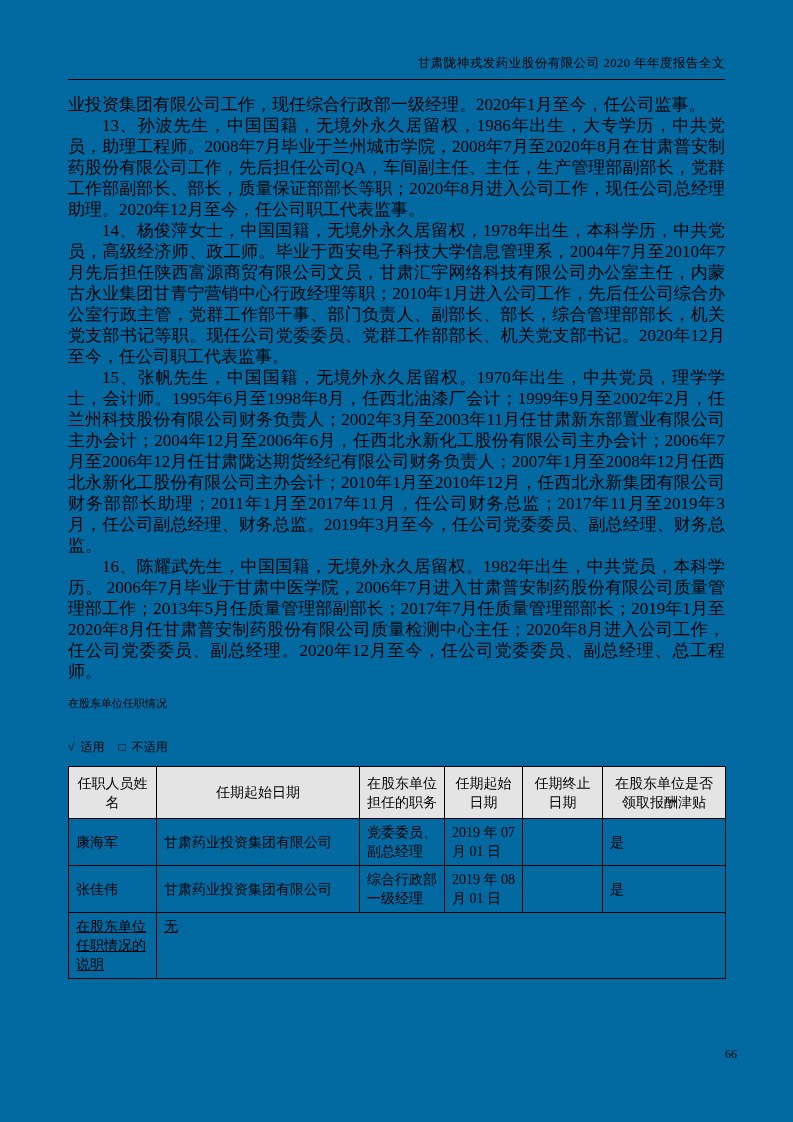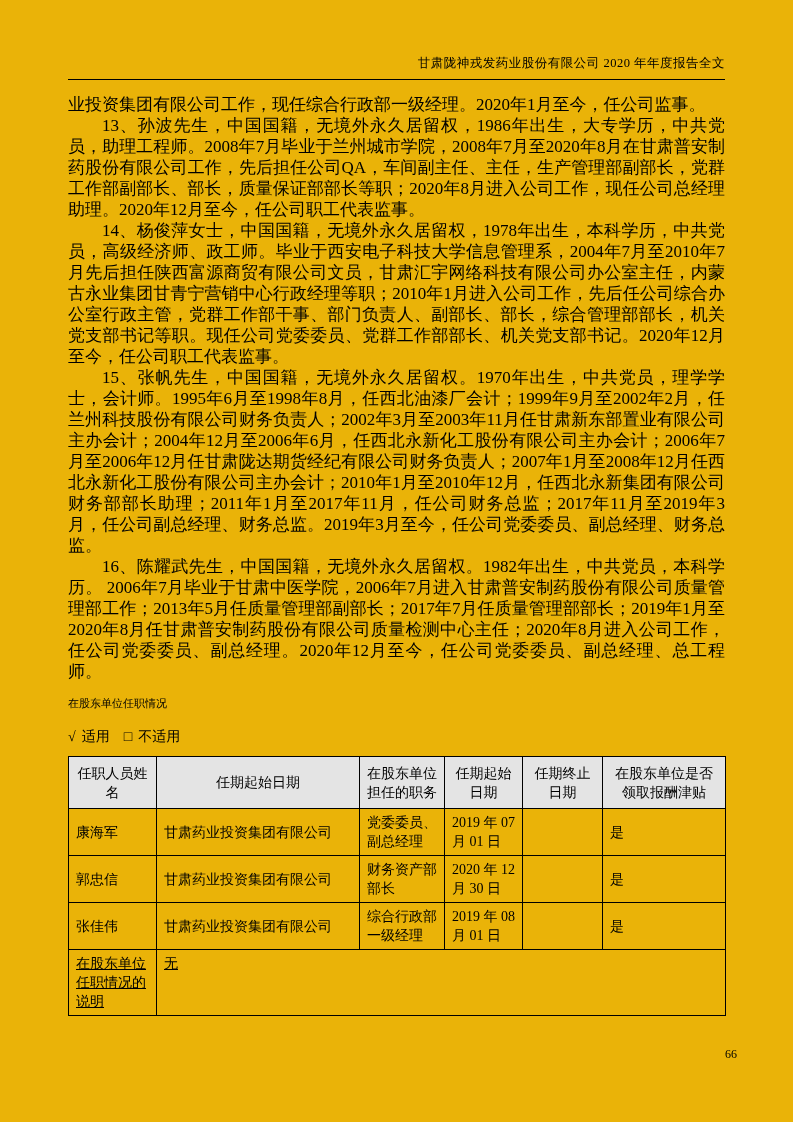--- a/index.html
+++ b/index.html
@@ -9,21 +9,21 @@
     background: #ffffff;
   }
   body {
     font-family: "Liberation Serif", "DejaVu Serif", serif;
     color: #000;
   }
   .page {
     position: relative;
     width: 793px;
     height: 1122px;
-    background: #eab308;
+    background: #0369a1;
     padding: 55px 68px 0 68px;
     overflow: hidden;
   }
   .doc-header {
     font-size: 12.5px;
     text-align: right;
     padding-bottom: 7px;
     border-bottom: 1px solid #000;
     letter-spacing: 0.5px;
   }
@@ -39,22 +39,22 @@
   }
   .doc-body p.continuation {
     text-indent: 0;
   }
   .section-title {
     margin-top: 11px;
     font-size: 11px;
     line-height: 21px;
   }
   .applicable-line {
-    margin-top: 14px;
-    font-size: 14px;
+    margin-top: 24px;
+    font-size: 12px;
     line-height: 18px;
   }
   .applicable-line .sym {
     display: inline-block;
     margin-right: 6px;
   }
   .applicable-line .second {
     margin-left: 14px;
   }
   table.holding-table {
@@ -140,28 +140,20 @@
     <tbody>
       <tr>
         <td>康海军</td>
         <td>甘肃药业投资集团有限公司</td>
         <td>党委委员、副总经理</td>
         <td>2019 年 07 月 01 日</td>
         <td></td>
         <td>是</td>
       </tr>
       <tr>
-        <td>郭忠信</td>
-        <td>甘肃药业投资集团有限公司</td>
-        <td>财务资产部部长</td>
-        <td>2020 年 12 月 30 日</td>
-        <td></td>
-        <td>是</td>
-      </tr>
-      <tr>
         <td>张佳伟</td>
         <td>甘肃药业投资集团有限公司</td>
         <td>综合行政部一级经理</td>
         <td>2019 年 08 月 01 日</td>
         <td></td>
         <td>是</td>
       </tr>
       <tr class="note-row">
         <td>在股东单位任职情况的说明</td>
         <td class="note-value" colspan="5">无</td>

